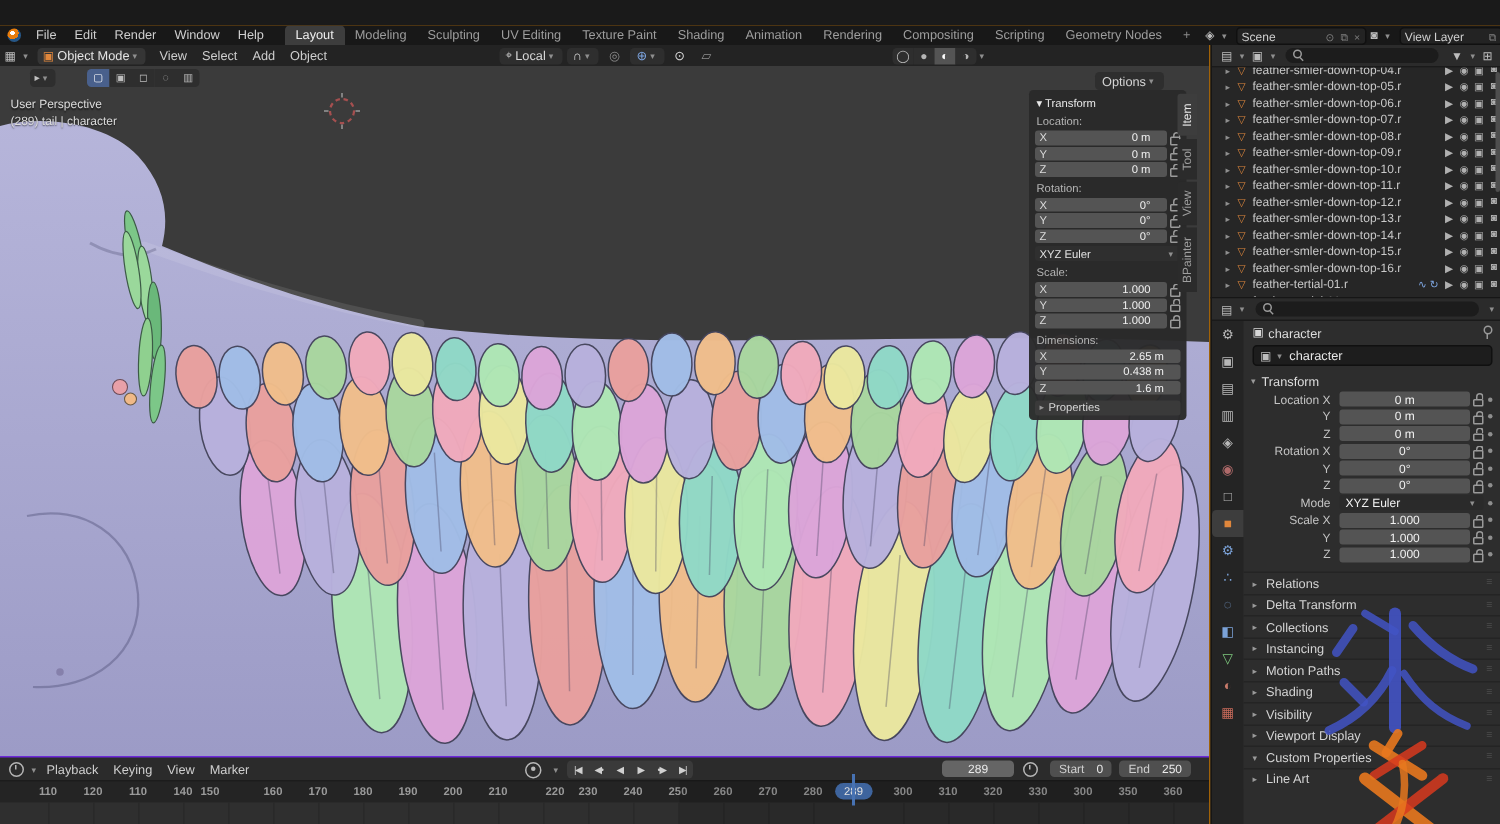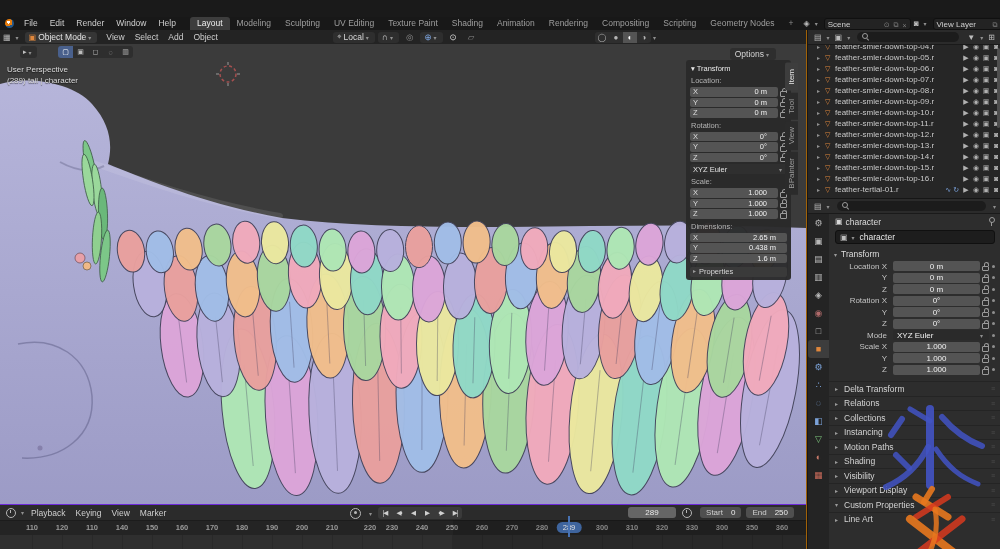--- a/index.html
+++ b/index.html
@@ -929,26 +929,26 @@
           <div class="pr-row">
             <span class="lbl">Z</span>
             <div class="fld">1.000</div>
             <span class="lockx"></span>
             <span class="dot"></span>
           </div>
         </div>
       <div id="pr-panels" style="margin-top:6px;">
           <div class="pr-cpanel">
             <span class="exp">▸</span>
+            <span>Relations</span>
+            <span class="grip">≡</span>
+          </div>
+          <div class="pr-cpanel">
+            <span class="exp">▸</span>
             <span>Delta Transform</span>
-            <span class="grip">≡</span>
-          </div>
-          <div class="pr-cpanel">
-            <span class="exp">▸</span>
-            <span>Relations</span>
             <span class="grip">≡</span>
           </div>
           <div class="pr-cpanel">
             <span class="exp">▸</span>
             <span>Collections</span>
             <span class="grip">≡</span>
           </div>
           <div class="pr-cpanel">
             <span class="exp">▸</span>
             <span>Instancing</span>
@@ -1022,21 +1022,21 @@
           <span>250</span>
         </div>
       </div>
     </div>
     <div id="tl-ruler">
       <div id="cfbadge" style="left: 569px;">289</div>
     <span class="tick" style="left: 32px;">110</span>
         <span class="tick" style="left: 62px;">120</span>
         <span class="tick" style="left: 92px;">110</span>
         <span class="tick" style="left: 122px;">140</span>
-        <span class="tick" style="left: 152px;">150</span>
+        <span class="tick" style="left: 140px;">150</span>
         <span class="tick" style="left: 182px;">160</span>
         <span class="tick" style="left: 212px;">170</span>
         <span class="tick" style="left: 242px;">180</span>
         <span class="tick" style="left: 272px;">190</span>
         <span class="tick" style="left: 302px;">200</span>
         <span class="tick" style="left: 332px;">210</span>
         <span class="tick" style="left: 362px; padding-left: 16px;">220</span>
         <span class="tick" style="left: 392px;">230</span>
         <span class="tick" style="left: 422px;">240</span>
         <span class="tick" style="left: 452px;">250</span>

